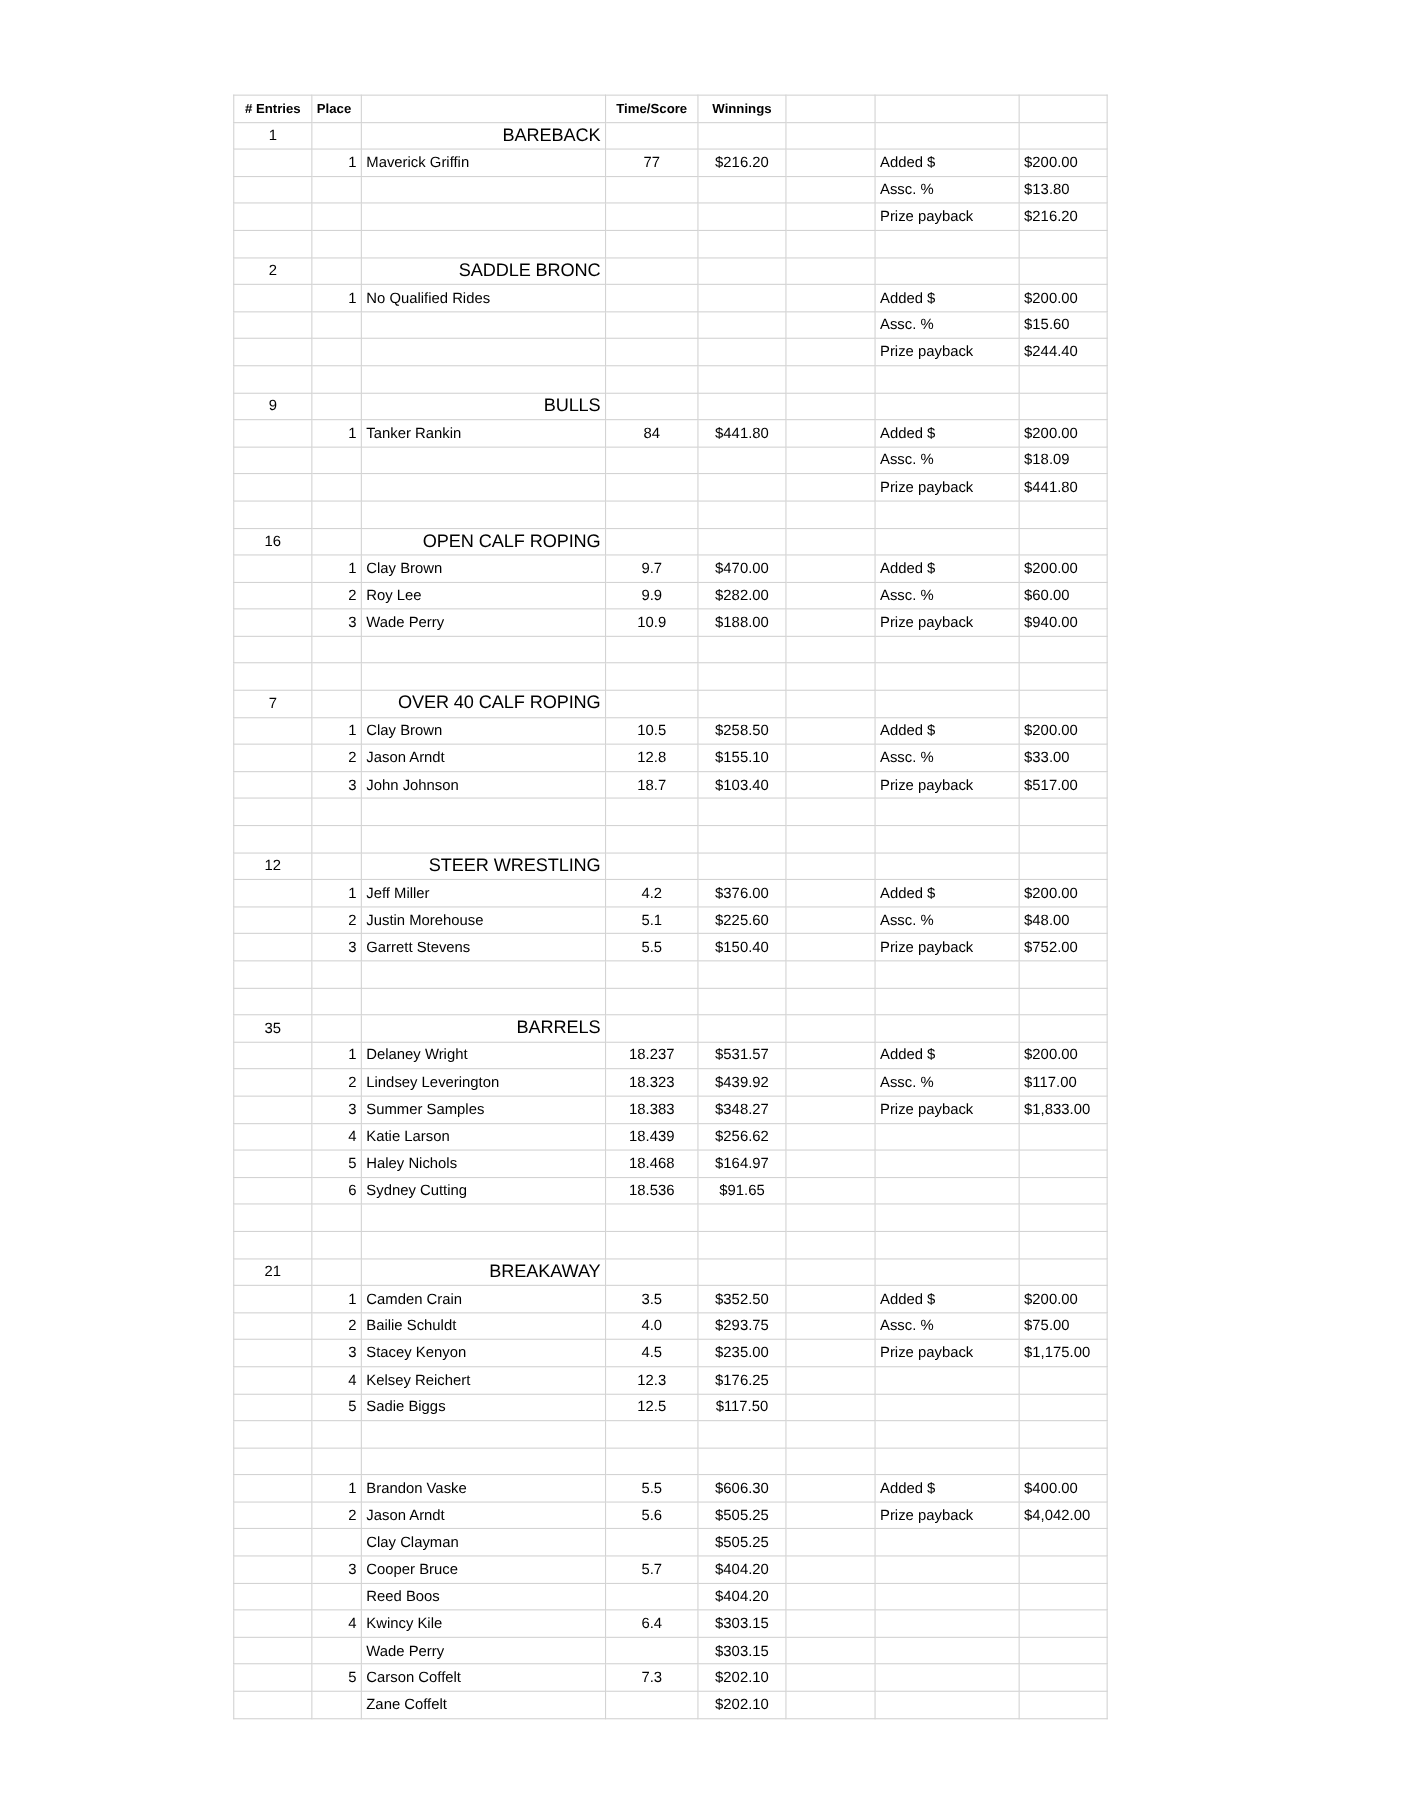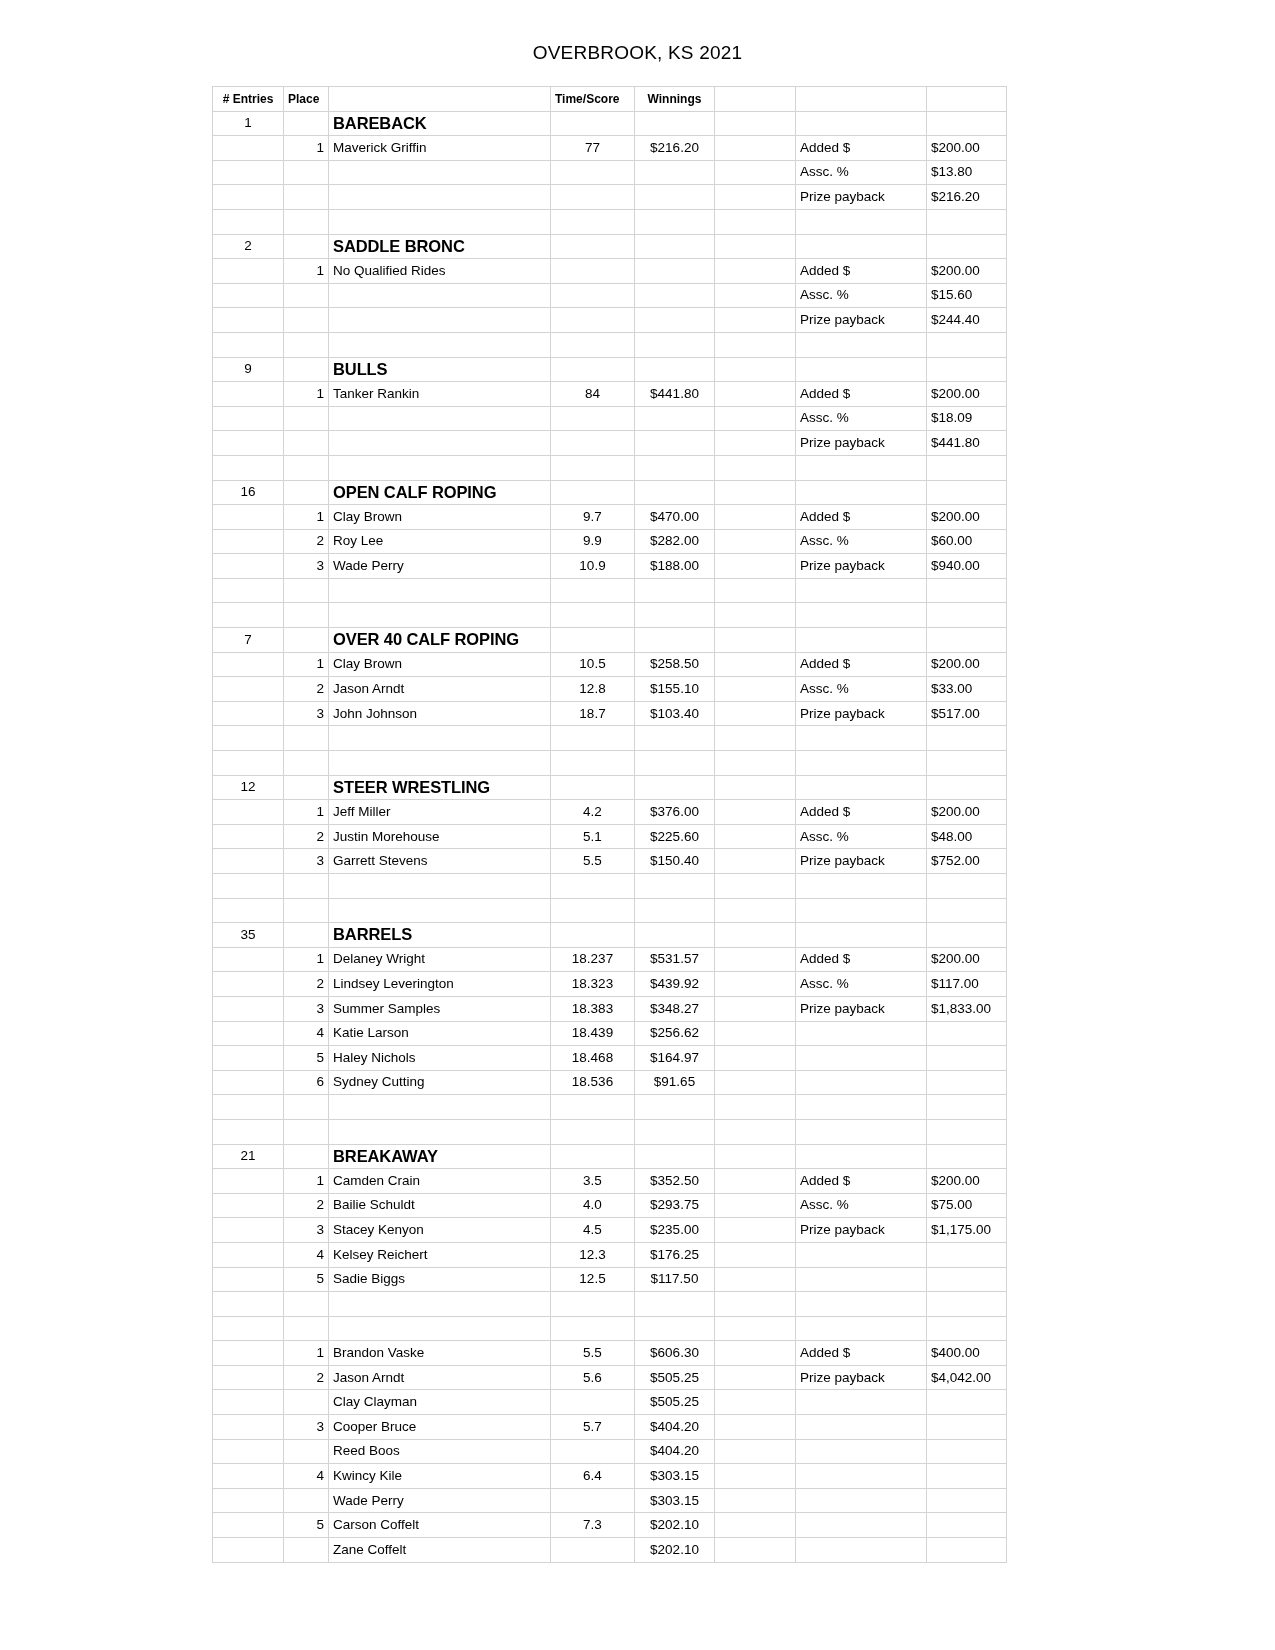--- a/index.html
+++ b/index.html
@@ -60,48 +60,47 @@
   col.c-gap      { width: 81px; }
   col.c-label    { width: 131px; }
   col.c-value    { width: 80px; }
 
   .hdr {
     font-weight: bold;
     font-size: 12px;
   }
   .hdr-entries { text-align: center; }
   .hdr-place   { text-align: left; padding-left: 5px; }
-  .hdr-time    { text-align: left; margin-left: 28px; }
+  .hdr-time    { text-align: center; margin-left: 28px; }
   .hdr-win     { text-align: center; }
 
   .c-entries-cell { text-align: center; }
   .c-place-cell   { text-align: right; padding-right: 5px; }
   .c-name-cell    { text-align: left; padding-left: 5px; }
   .c-time-cell    { text-align: center; }
   .c-win-cell     { text-align: center; }
   .c-label-cell   { text-align: left; padding-left: 6px; }
   .c-value-cell   { text-align: left; padding-left: 6px; }
 
   .event-title {
-    font-weight: bold;
+    font-weight: normal;
     font-size: 16.5px;
-    text-align: left;
+    text-align: right;
     padding-left: 6px;
     letter-spacing: -0.1px;
   }
   .entries-num {
     font-size: 13.5px;
   }
 </style>
 </head>
 <body>
 
 <div class="page">
 
-  <div class="doc-title">OVERBROOK, KS 2021</div>
 
   <div class="sheet">
     <table class="grid">
       <colgroup>
         <col class="c-entries">
           <col class="c-place">
           <col class="c-name">
         <col class="c-time">
           <col class="c-win">
           <col class="c-gap">

